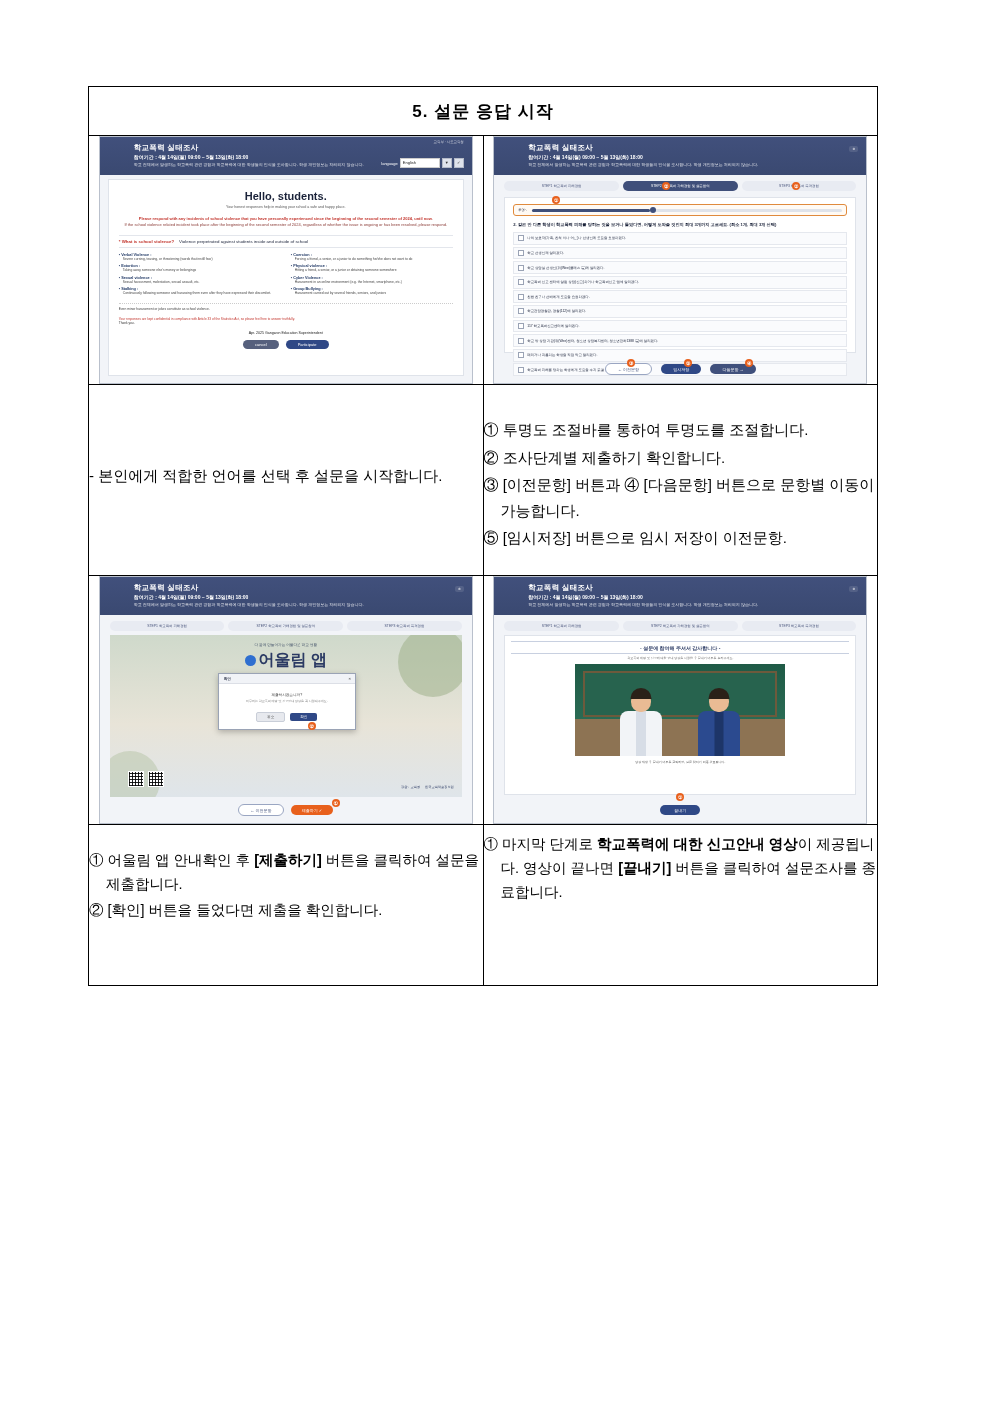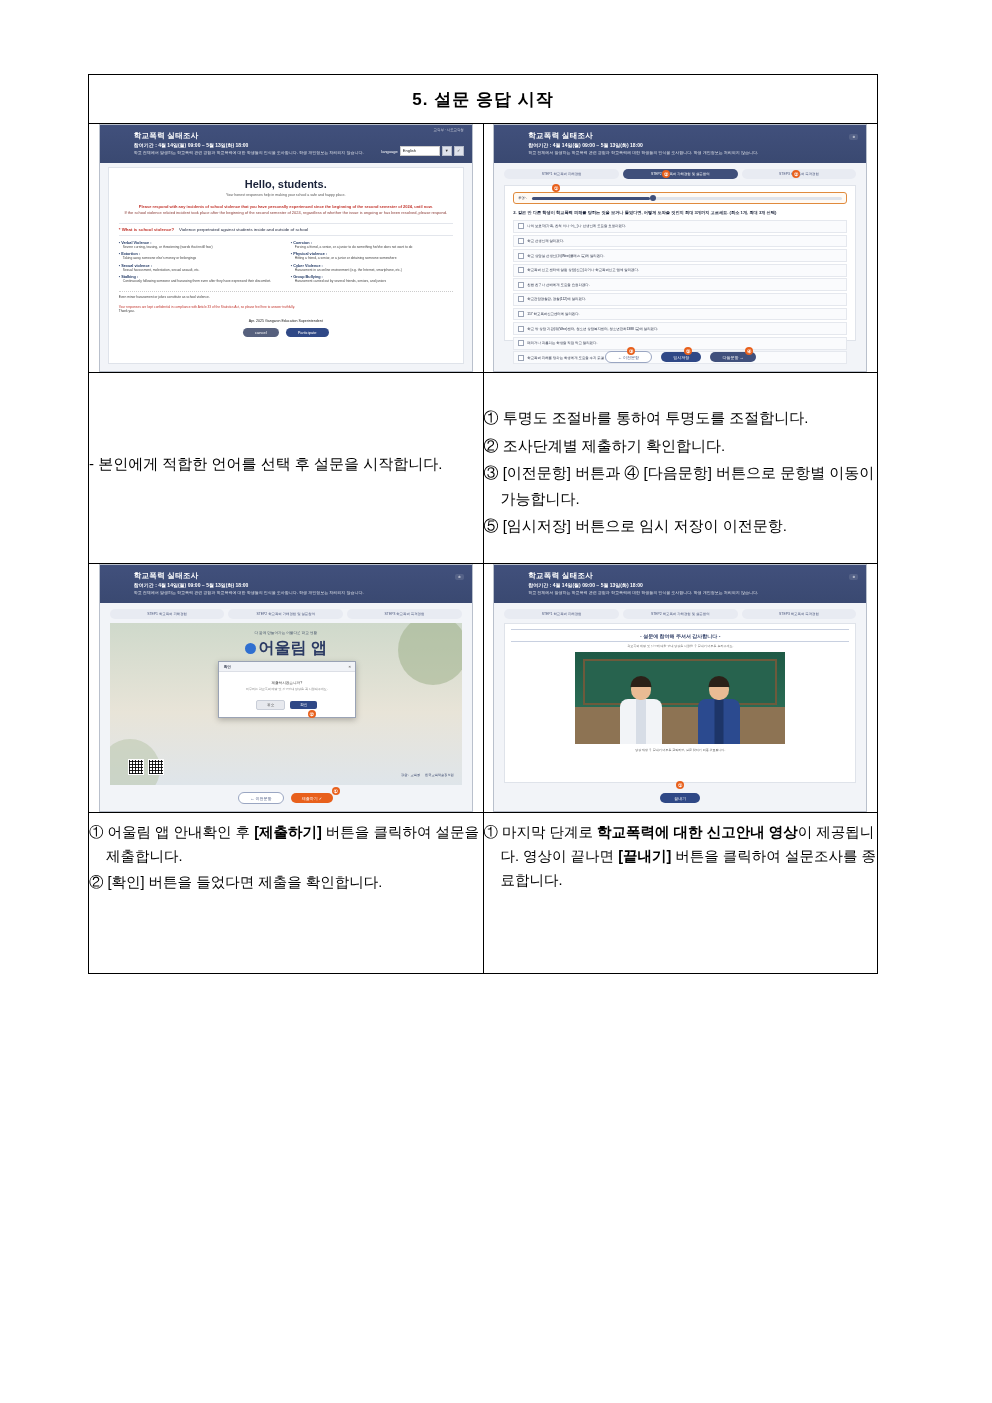--- a/index.html
+++ b/index.html
@@ -10,21 +10,21 @@
   body {
     width: 992px;
     height: 1403px;
     font-family: "Liberation Sans", sans-serif;
     color: #000;
     position: relative;
   }
   .page {
     position: absolute;
     left: 88px;
-    top: 74px;
+    top: 86px;
     width: 647px;
   }
   table.doc {
     border-collapse: collapse;
     width: 790px;
     table-layout: fixed;
   }
   table.doc td {
     border: 1px solid #000;
     vertical-align: top;
@@ -888,21 +888,21 @@
         <div class="endbtn">
           <span class="eb">끝내기</span>
         </div>
         <span class="cnum" style="left:182px;top:216px">①</span>
       </div>
     </td>
   </tr>
 
   <tr>
     <td class="desc-cell" style="height:160px">
-      <div style="padding-top:8px">
+      <div style="padding-top:24px">
         <p>① 어울림 앱 안내확인 후 <b>[제출하기]</b> 버튼을 클릭하여 설문을 제출합니다.</p>
         <p>② [확인] 버튼을 들었다면 제출을 확인합니다.</p>
       </div>
     </td>
     <td class="desc-cell">
       <div style="padding-top:8px">
         <p><span>①</span> <span>마지막 단계로 </span><b>학교폭력에 대한 신고안내 영상</b><span>이 제공됩니다. 영상이 끝나면 </span><b>[끝내기]</b><span> 버튼을 클릭하여 설문조사를 종료합니다.</span></p>
       </div>
     </td>
   </tr>

